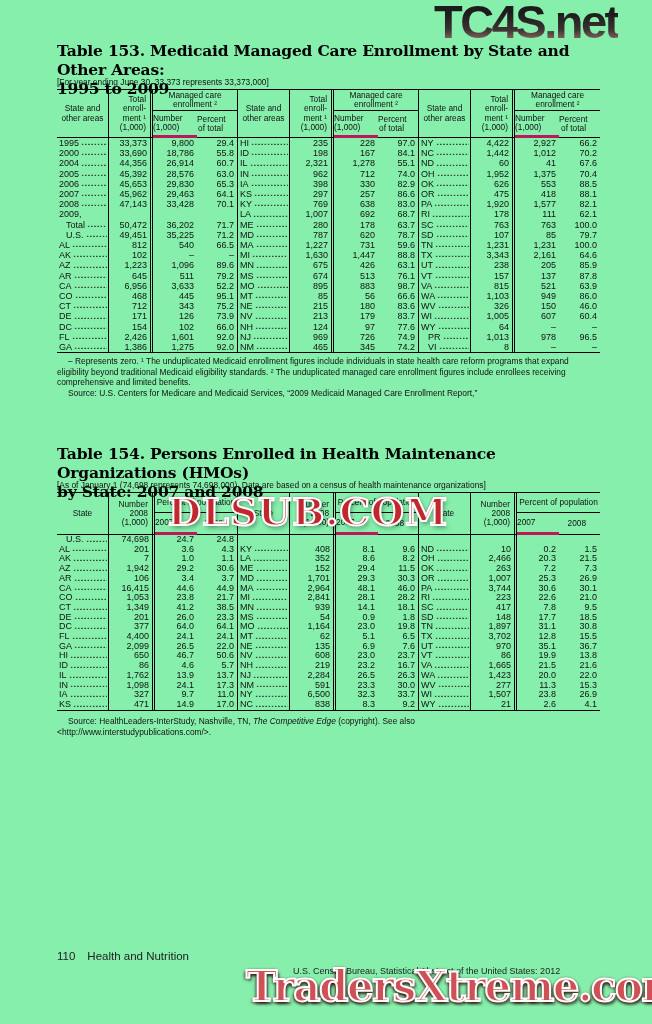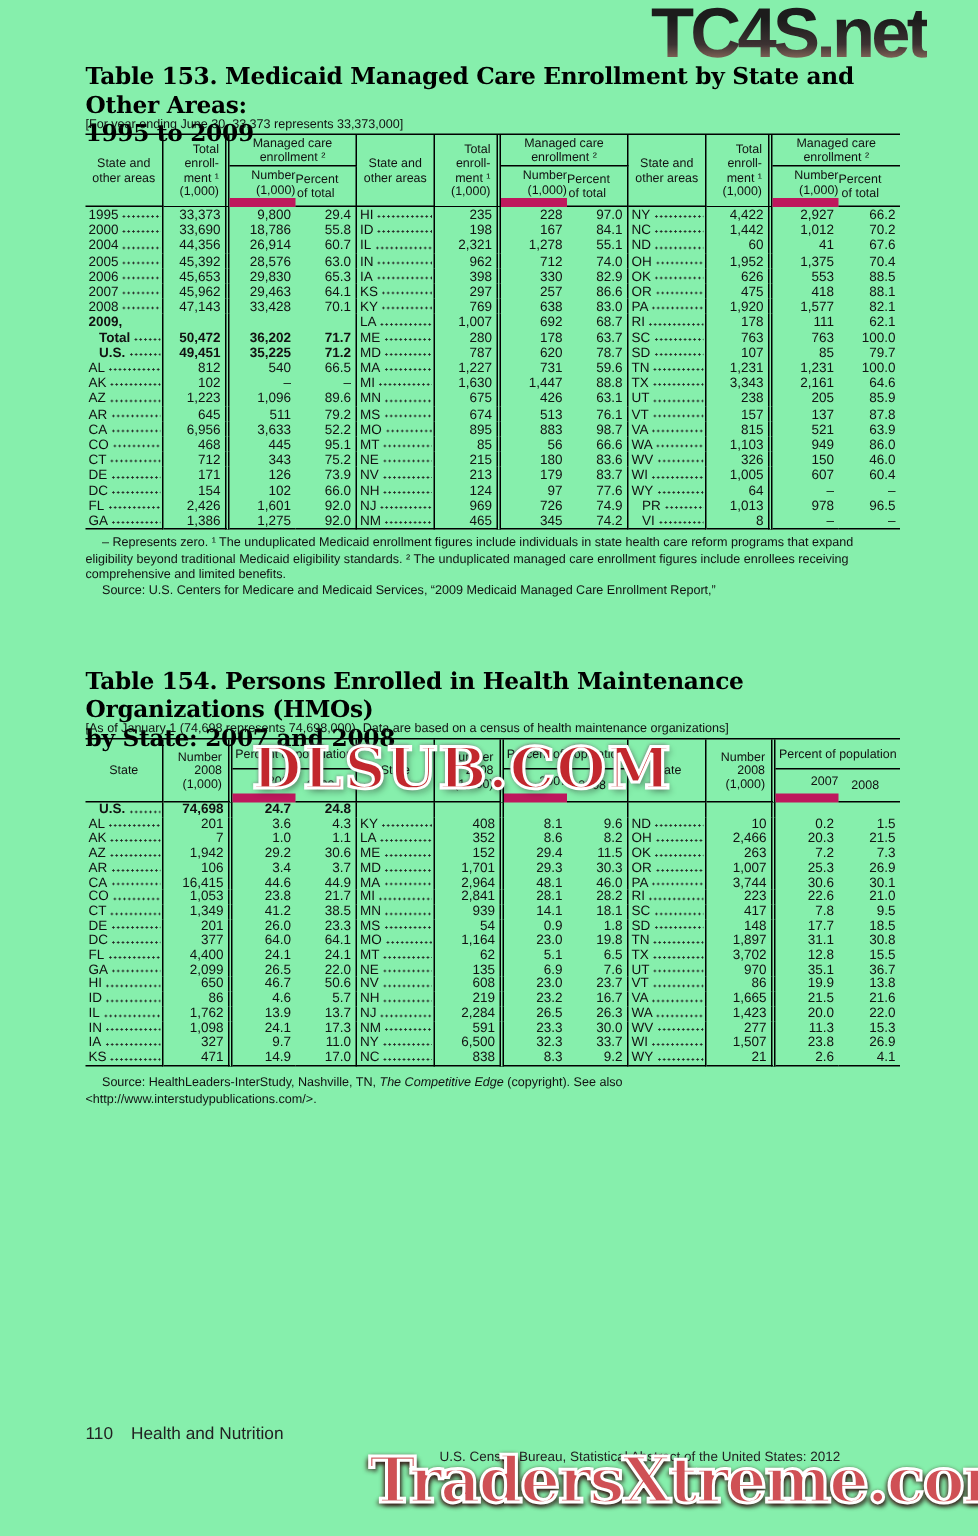--- a/index.html
+++ b/index.html
@@ -10,38 +10,38 @@
   .tbl-title { position:absolute; left:57px; width:548px; font-family:"DejaVu Serif",serif; font-weight:bold; font-size:15.5px; line-height:19px; color:#000; letter-spacing:-0.2px; }
   .bracket-note { position:absolute; left:57px; width:543px; font-size:8.4px; color:#111; }
 
   
   table.dt { position:absolute; left:57px; width:543px; border-collapse:separate; border-spacing:0; table-layout:fixed; border-top:1px solid #000; }
   table.dt th { font-weight:normal; font-size:8.3px; line-height:9.3px; vertical-align:middle; }
   th.st  { text-align:center; border-right:1px solid #000; border-bottom:1px solid #000; }
   th.tot { text-align:right; padding-right:4px; border-right:3px double #000; border-bottom:1px solid #000; }
   th.mg  { text-align:center; border-bottom:1px solid #000; border-right:1px solid #000; }
   th.mg:last-child { border-right:none; }
-  th.num { text-align:right; border-bottom:6px solid #be185d; }
+  th.num { text-align:left; border-bottom:3px solid #be185d; }
   th.pct { text-align:right; padding-right:14px; border-bottom:1px solid #000; border-right:1px solid #000; }
   th.pct:last-child { border-right:none; }
   #t153 th.mg { height:21px;margin-top:44px; }
   #t153 tr.sub th { height:27px; }
   #t154 th.mg { height:20px; }
   #t154 tr.sub th { height:22px; }
 
   table.dt td { font-size:9px; overflow:hidden; white-space:nowrap; vertical-align:middle; }
   #t153 td { height:10.2px; line-height:10.2px; }
   #t154 td { height:9.7px;  line-height:9.7px; }
   td.st  { border-right:1px solid #000; padding-left:2px; }
   td.tot { border-right:3px double #000; }
   td.tot, td.num, td.pct { text-align:right; padding-right:3px; }
   td.pct { border-right:1px solid #000; }
   td.pct:last-child { border-right:none; }
   tbody tr:last-child td { border-bottom:1px solid #000; }
-  td.b { font-weight:bold;margin-top:23px; }
+  td.b { font-weight:normal;margin-top:23px; }
   td.ind .stwrap { padding-left:7px; }
   .stwrap { display:flex; align-items:flex-end; width:100%; }
   .lbl { white-space:pre; }
   .lead { flex:1 1 auto; height:3px; margin:0 1px 2px 2px;
           background-image:radial-gradient(circle, #222 0.6px, transparent 0.9px);
           background-size:3.2px 3.2px; background-repeat:repeat-x; background-position:0 100%; }
 
   
   .fnblock { position:absolute; left:57px; width:543px; font-size:8.4px; line-height:10.6px; color:#111; }
   .fnblock p { text-indent:11px; }

